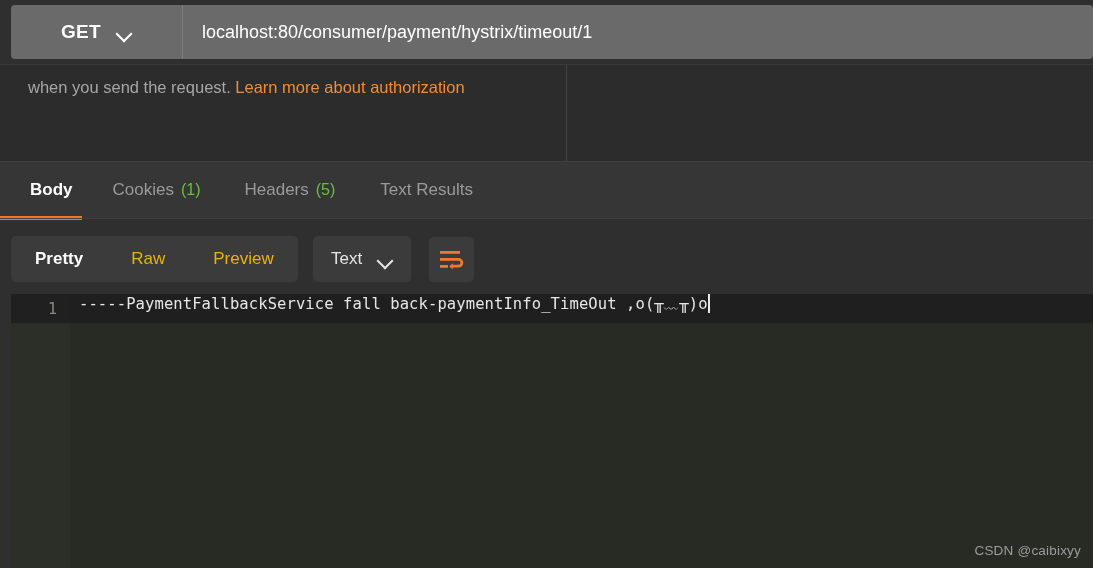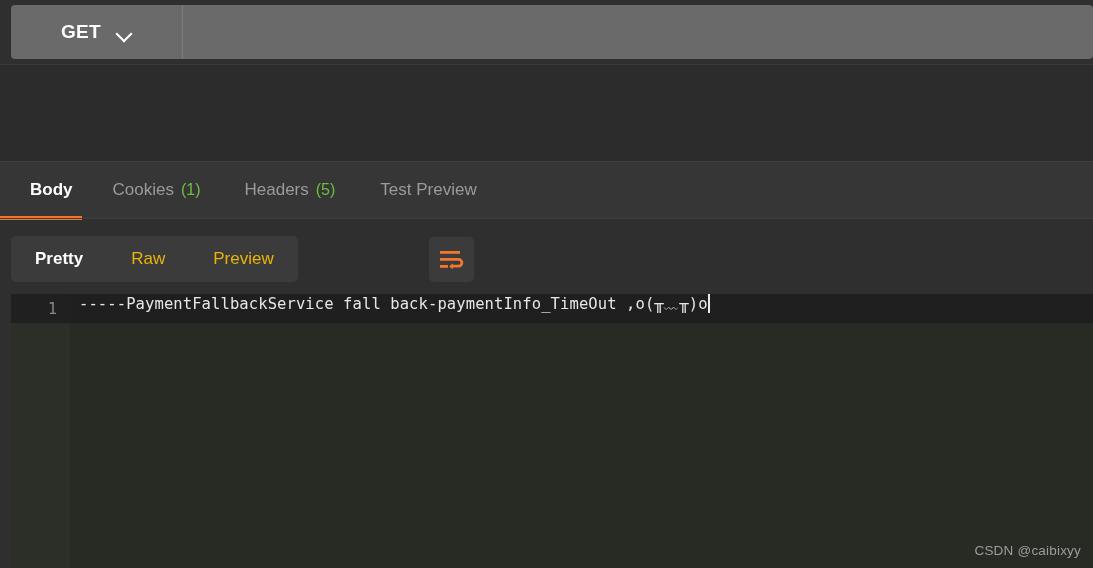--- a/index.html
+++ b/index.html
@@ -279,24 +279,30 @@
 </style>
 </head>
 <body>
 
 <div class="urlbar-region">
   <div class="urlbar">
     <div class="method-box">
       <span class="method-label">GET</span>
       <span class="chev"></span>
     </div>
+    <div class="url-field">localhost:80/consumer/payment/hystrix/timeout/1</div>
   </div>
 </div>
 
 <div class="auth-strip">
+  <div class="auth-left">
+    <div class="auth-text">
+      <span>when you send the request. </span><span class="auth-link">Learn more about authorization</span>
+    </div>
+  </div>
   <div class="auth-right"></div>
 </div>
 
 <div class="tabs-region">
   <div class="tabs">
     <div class="tab active" style="padding-left:30px;padding-right:21px;">
       <span class="tab-inner">
         <span class="tab-label">Body</span>
       </span>
     </div>
@@ -307,35 +313,39 @@
       </span>
     </div>
     <div class="tab" style="padding-left:21px;padding-right:23px;">
       <span class="tab-inner">
         <span class="tab-label">Headers</span>
         <span class="tab-count">(5)</span>
       </span>
     </div>
     <div class="tab" style="padding-left:22px;padding-right:20px;">
       <span class="tab-inner">
-        <span class="tab-label">Test Preview</span>
+        <span class="tab-label">Text Results</span>
       </span>
     </div>
   </div>
 </div>
 <div class="tab-underline" style="left:0px;width:82px;"></div>
 <div class="tabs-divider"></div>
 
 <div class="toolbar-region">
   <div class="seg-group">
     <div class="seg active">Pretty</div>
     <div class="seg">Raw</div>
     <div class="seg">Preview</div>
   </div>
 
+  <div class="select-box">
+    <span class="select-label">Text</span>
+    <span class="chev-dark"></span>
+  </div>
 </div>
 
 <div class="wrap-btn">
   <svg width="25" height="22" viewBox="0 0 25 22">
     <rect x="1" y="2" width="20" height="2.8" fill="#f2762e"></rect>
     <rect x="1" y="9" width="14" height="2.8" fill="#f2762e"></rect>
     <rect x="1" y="16" width="8" height="2.8" fill="#f2762e"></rect>
     <path d="M15 10.4 h4.5 a3.4 3.4 0 0 1 0 6.8 H11.5" stroke="#f2762e" stroke-width="2.8" fill="none"></path>
     <path d="M13.8 14.3 L10.3 17.4 L13.8 20.2 Z" fill="#f2762e"></path>
   </svg>

